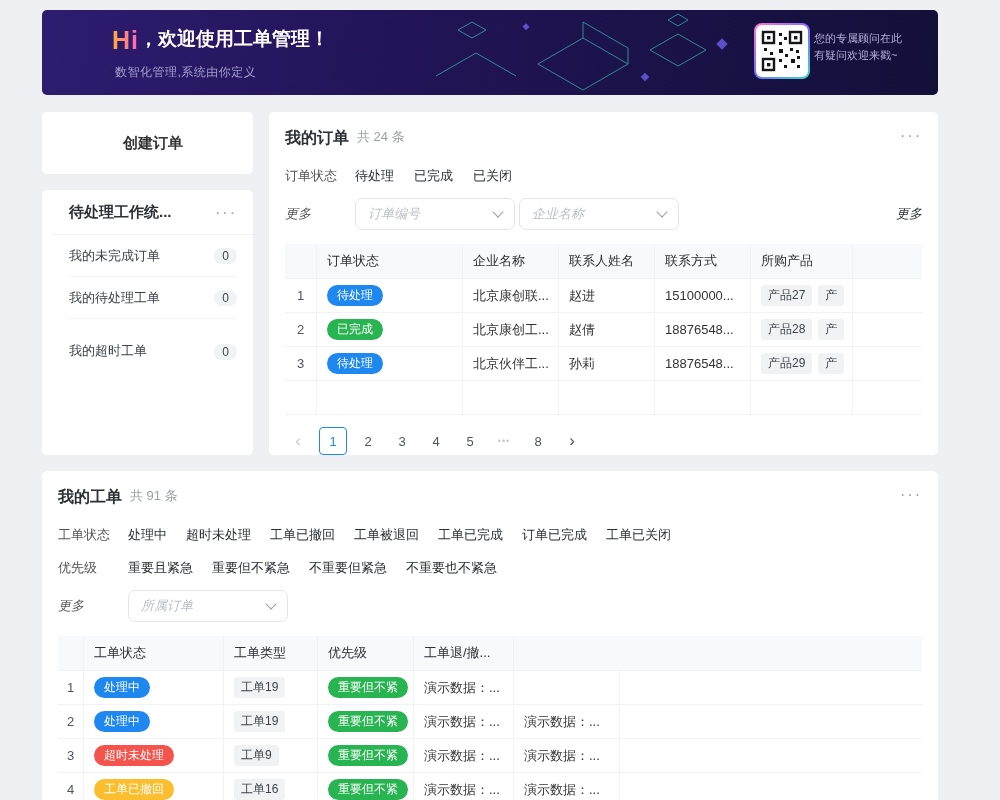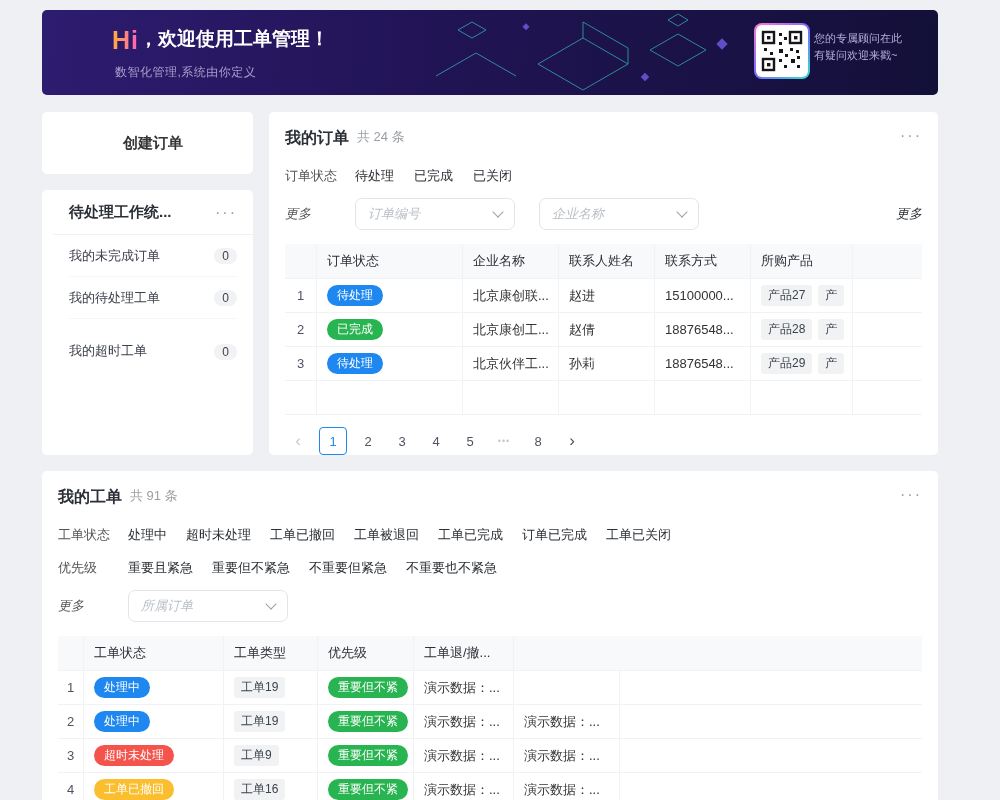--- a/index.html
+++ b/index.html
@@ -47,21 +47,21 @@
   .panel-title{font-size:16px;font-weight:700;color:#2b2f36;}
   .panel-count{font-size:13px;color:#9aa0a6;margin-left:8px;}
   .panel-head .more-ic{margin-left:auto;}
 
   .frow{display:flex;align-items:center;margin-top:15px;font-size:13px;}
   .frow.more-row{margin-top:13px;font-style:italic;}
   .f-label{width:70px;flex-shrink:0;color:#555;}
   .f-opts{display:flex;gap:20px;}
   .f-opts.tight{gap:19px;}
   .f-opt{color:#2b2f36;cursor:pointer;white-space:nowrap;}
-  .selects{display:flex;gap:24px;}
+  .selects{display:flex;gap:4px;}
   .select{width:160px;height:32px;box-sizing:border-box;border:1px solid #e3e5eb;border-radius:7px;background:#fff;
       display:flex;align-items:center;justify-content:space-between;padding:0 12px;cursor:pointer;}
   .select .ph{color:#b9bec7;font-size:13px;}
   .chev{width:7px;height:7px;border-right:1.5px solid #9aa0a6;border-bottom:1.5px solid #9aa0a6;
       transform:rotate(45deg);margin-top:-4px;flex-shrink:0;}
   .more-link{margin-left:auto;color:#2b2f36;cursor:pointer;font-size:13px;}
 
   
   .table{margin-top:14px;font-size:13px;}
   .tr{display:grid;align-items:stretch;border-bottom:1px solid #f1f2f4;height:33px;}

